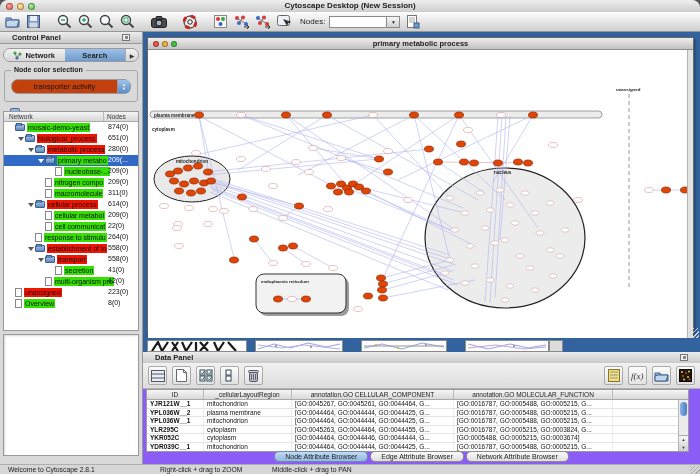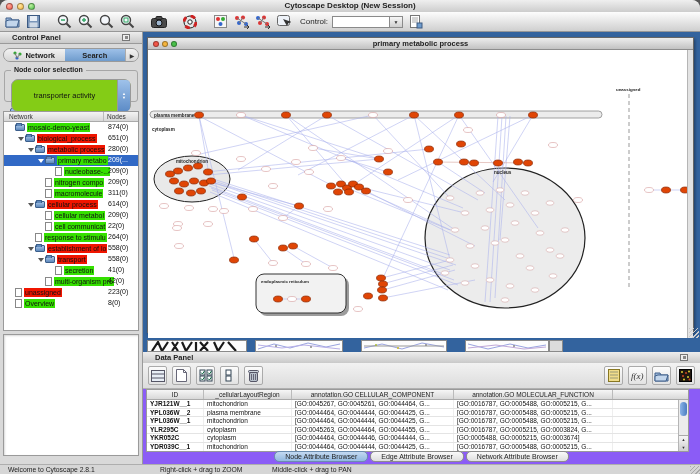--- a/index.html
+++ b/index.html
@@ -44,21 +44,21 @@
     background:#cfcfcf;border:1px solid #9a9a9a;border-radius:8px;overflow:hidden;}
   .cp-tab{flex:1;height:100%;display:flex;align-items:center;justify-content:center;gap:3px;
     font-size:7.5px;font-weight:bold;color:#222;background:linear-gradient(#f2f2f2,#d6d6d6);}
   .cp-tab.sel{background:linear-gradient(#9dc0e8,#6f9ccd);}
   #cp-tab-arrow{width:13px;height:100%;display:flex;align-items:center;justify-content:center;
     font-size:6px;color:#333;background:linear-gradient(#f2f2f2,#d6d6d6);border-left:1px solid #aaa;}
 
   #node-color-group{position:relative;margin:8px 4px 0 4px;border:1px solid #a7a7a7;border-radius:3px;height:32px;}
   #node-color-group .legend{position:absolute;top:-5px;left:6px;background:#d9d9d9;padding:0 3px;
     font-size:7px;font-weight:bold;color:#222;}
-  #transporter-combo{position:absolute;left:6px;right:6px;top:8px;height:33px;background:#84cc16;
+  #transporter-combo{position:absolute;left:6px;right:6px;top:8px;height:15px;background:#c2410c;
     border:1px solid #999;border-radius:7px;display:flex;align-items:center;}
   #transporter-combo .cval{flex:1;text-align:center;font-size:7.5px;color:#111;}
   #transporter-combo .stepper{width:13px;height:100%;border-left:1px solid #999;border-radius:0 4px 4px 0;
     background:linear-gradient(#9fc2ea,#5d8cc7);display:flex;flex-direction:column;align-items:center;justify-content:center;
     font-size:4px;line-height:4px;color:#fff;}
 
   #select-nodes-row{display:flex;align-items:center;gap:4px;margin:6px 0 0 10px;}
   #select-nodes-check{width:10px;height:10px;border-radius:2px;border:1px solid #46648c;
     background:linear-gradient(#9fc2ea,#4d7fc0);color:#fff;font-size:8px;line-height:9px;text-align:center;}
   #select-nodes-label{font-size:7.5px;color:#111;}
@@ -235,21 +235,21 @@
           <line x1="9" y1="2.5" x2="5" y2="8" stroke="#777"></line>
           <path d="M10 12 l5 0 -2 -2 m2 2 -2 2" stroke="#333" fill="none"></path>
         </svg>
     </span>
     <span class="tbi">
       <svg width="14" height="13">
           <rect x="0.5" y="0.5" width="12" height="10" rx="2" fill="#eef2f8" stroke="#666"></rect>
           <path d="M6 4 l4 7 1.5 -3 3 -1 z" fill="#333"></path>
         </svg>
     </span>
-    <span id="search-label">Control:</span>
+    <span id="search-label">Nodes:</span>
     <span id="search-combo">
       <input id="search-input" value="" style="">
       <span id="search-drop">▼</span>
     </span>
     <span class="tbi">
       <svg width="14" height="14">
           <rect x="1.5" y="0.5" width="9" height="12" fill="#fff" stroke="#777"></rect>
           <line x1="3" y1="3" x2="9" y2="3" stroke="#aaa"></line>
           <line x1="3" y1="5" x2="9" y2="5" stroke="#aaa"></line>
           <line x1="3" y1="7" x2="9" y2="7" stroke="#aaa"></line>

